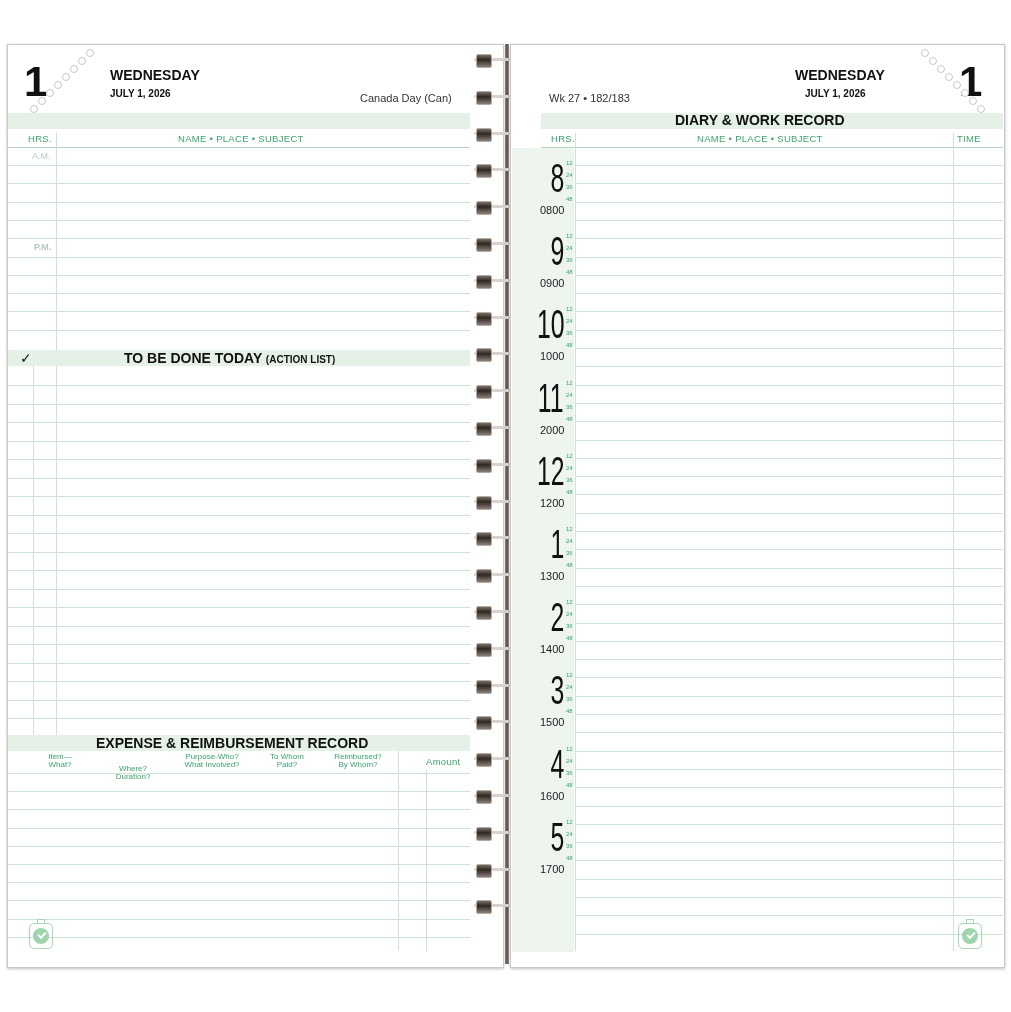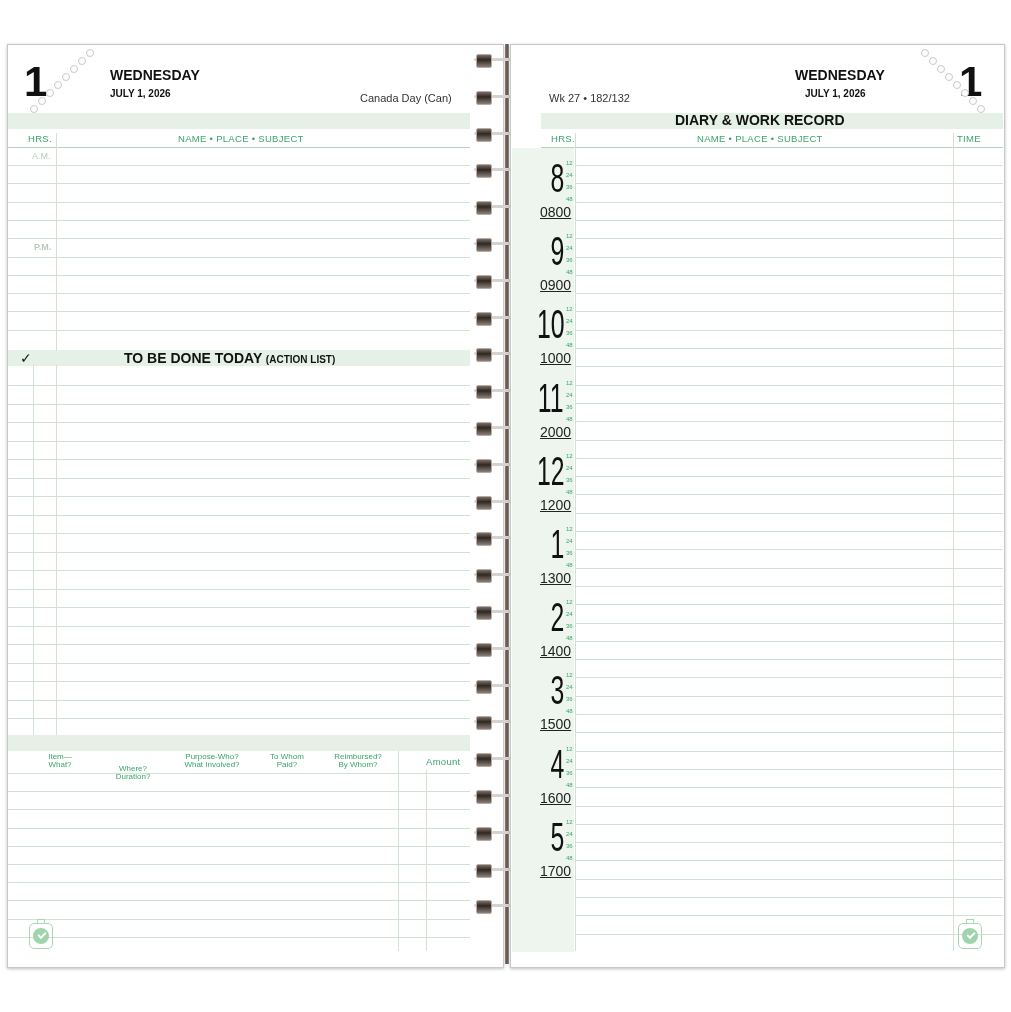--- a/index.html
+++ b/index.html
@@ -22,21 +22,21 @@
   .hline { position: absolute; height: 1px; background: #cfe2d4; }
   .hline.dark { background: #b8d3bf; }
   .vline { position: absolute; width: 1px; background: #cfe2d4; }
 
   .spine-ring { position: absolute; width: 14px; height: 12px; background: linear-gradient(#7a6e66, #2e2722 40%, #8a7f77); border: 1px solid #b5aba4; border-radius: 2px; }
   .spine-bar { position: absolute; left: 505px; top: 44px; width: 4px; height: 920px; background: linear-gradient(90deg, #8f837b, #5a4e47, #9c918a); }
   .wire { position: absolute; height: 3px; background: #d8d2ce; border-radius: 2px; }
 
   .hrs-col { position: absolute; left: 512px; top: 148px; width: 62px; height: 804px; background: #edf5ee; }
   .hour { position: absolute; font-size: 40px; color: #111; font-family: "Liberation Sans", sans-serif; transform: scaleX(0.62); transform-origin: right top; text-align: right; line-height: 1; }
-  .hour-mil { position: absolute; font-size: 14px; color: #222; text-decoration: underline; }
+  .hour-mil { position: absolute; font-size: 11px; color: #222; }
   .tick { position: absolute; font-size: 6px; color: #3aa56b; }
 
   .exp-hdr { position: absolute; font-size: 8px; color: #3aa56b; text-align: center; line-height: 1; }
   .check { position: absolute; font-size: 14px; color: #111; }
   .clock-icon { position: absolute; width: 22px; height: 24px; border: 1px solid #a9d6b4; border-radius: 5px; }
   .clock-icon::before { content: ""; position: absolute; left: 3px; top: 4px; width: 16px; height: 16px; border-radius: 50%; background: #9fd4ad; }
   .clock-icon::after { content: ""; position: absolute; left: 8px; top: 8px; width: 6px; height: 3px; border-left: 2px solid #fff; border-bottom: 2px solid #fff; transform: rotate(-45deg); }
   .clock-stem { position: absolute; width: 6px; height: 4px; border: 1px solid #a9d6b4; border-bottom: none; }
 </style>
 </head>
@@ -68,20 +68,21 @@
   <div class="faint-label" style="left:26px; top:197px;font-weight:bold;">P.M.</div>
 
   <div class="band" style="left:0; top:305px; width:462px;"></div>
   <div class="check" style="left:12px; top:305px;">✓</div>
   <div class="band-title" style="left:116px; top:305px;">
     <span>TO BE DONE TODAY</span>
     <span style="font-size:10px;">(ACTION LIST)</span>
   </div>
 
   <div class="band" style="left:0; top:690px; width:462px;"></div>
+  <div class="band-title" style="left:88px; top:690px;">EXPENSE &amp; REIMBURSEMENT RECORD</div>
   <div class="exp-hdr" style="left:32px; top:708px; width:40px;">
       <div>Item—</div>
       <div>What?</div>
     </div>
   <div class="exp-hdr" style="left:100px; top:720px; width:50px;">
       <div>Where?</div>
       <div>Duration?</div>
     </div>
   <div class="exp-hdr" style="left:168px; top:708px; width:72px;">
       <div>Purpose-Who?</div>
@@ -219,21 +220,21 @@
     <div class="spine-ring" style="left:526px; top:826.8px;"></div>
     <div class="wire" style="left:474px; top:867.5999999999999px; width:70px;"></div>
     <div class="spine-ring" style="left:476px; top:863.5999999999999px;"></div>
     <div class="spine-ring" style="left:526px; top:863.5999999999999px;"></div>
     <div class="wire" style="left:474px; top:904.4px; width:70px;"></div>
     <div class="spine-ring" style="left:476px; top:900.4px;"></div>
     <div class="spine-ring" style="left:526px; top:900.4px;"></div>
   </div>
 
 <div class="page right">
-  <div class="small" style="left:38px; top:47px;">Wk 27  •  182/132</div>
+  <div class="small" style="left:38px; top:47px;">Wk 27  •  182/183</div>
   <div class="dow" style="left:284px; top:22px;">WEDNESDAY</div>
   <div class="date" style="left:294px; top:43px;">JULY 1, 2026</div>
   <div class="bigday" style="left:448px; top:16px;">1</div>
   <div id="perf-right">
       <div class="perf" style="left:410px; top:4px;"></div>
       <div class="perf" style="left:418px; top:12px;"></div>
       <div class="perf" style="left:426px; top:20px;"></div>
       <div class="perf" style="left:434px; top:28px;"></div>
       <div class="perf" style="left:442px; top:36px;"></div>
       <div class="perf" style="left:450px; top:44px;"></div>

